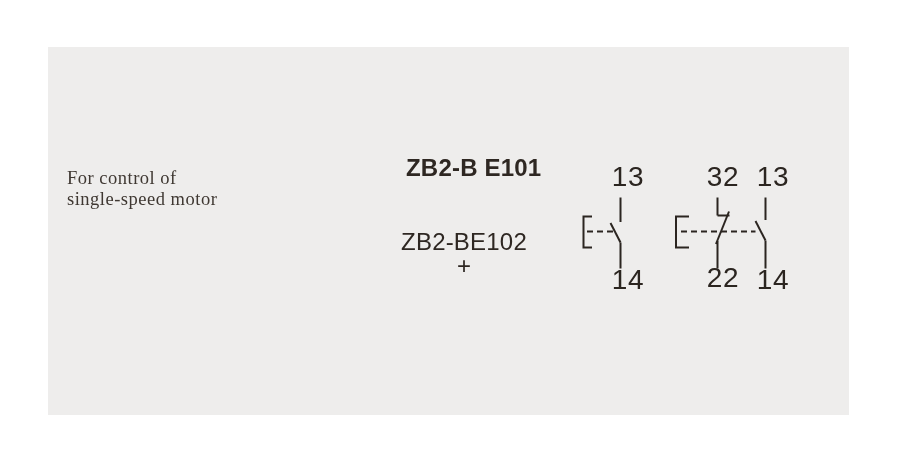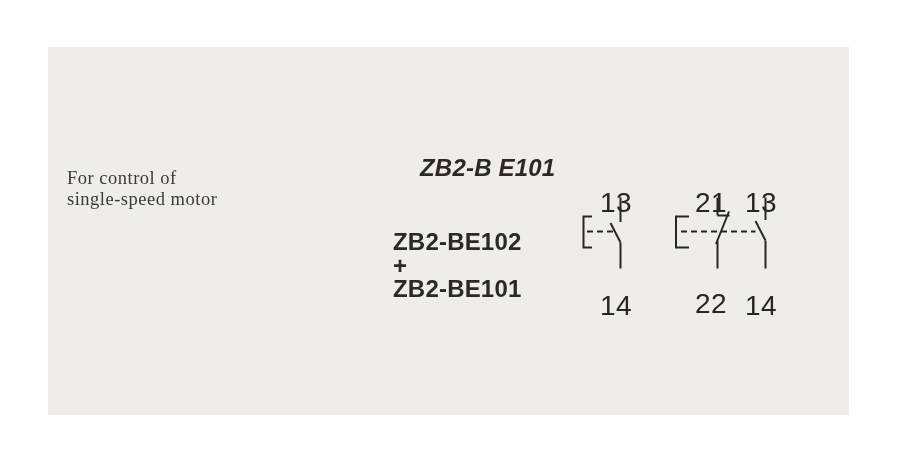--- a/index.html
+++ b/index.html
@@ -12,31 +12,31 @@
     position:absolute;left:48px;top:47px;width:801px;height:368px;
     background:#eeedec;
   }
   .desc{
     position:absolute;left:67px;top:168px;width:230px;
     color:#3f3832;font-size:18.5px;line-height:21px;letter-spacing:0.5px;
   }
   .desc p{margin:0;white-space:pre-line;font-family:Liberation Serif, serif;}
   .desc p + p{margin-top:22px;}
   .ref-single{
-    position:absolute;left:420px;top:155px;width:160px;
-    color:#2e2722;font-size:24px;font-weight:bold;letter-spacing:0.2px;line-height:26px;font-style:italic;
+    position:absolute;left:406px;top:155px;width:160px;
+    color:#2e2722;font-size:24px;font-weight:bold;letter-spacing:0.2px;line-height:26px;
   }
   .ref-pair{
-    position:absolute;left:393px;top:230px;width:142px;text-align:left;
-    color:#2e2722;font-size:24px;font-weight:bold;letter-spacing:0.2px;line-height:23.5px;
+    position:absolute;left:393px;top:230px;width:142px;text-align:center;
+    color:#2e2722;font-size:24px;font-weight:normal;letter-spacing:0.2px;line-height:23.5px;
   }
   .ref-pair div{white-space:pre;}
   .terminal{
-    position:absolute;width:44px;text-align:left;
-    color:#2b2520;font-size:28px;font-weight:500;line-height:28px;letter-spacing:0.5px;margin-top:26px;
+    position:absolute;width:44px;text-align:right;
+    color:#2b2520;font-size:28px;font-weight:500;line-height:28px;letter-spacing:0.5px;
   }
   .t-s13{left:600px;top:163px;}
   .t-s14{left:600px;top:266px;}
   .t-p21{left:695px;top:163px;}
   .t-p13{left:745px;top:163px;}
   .t-p22{left:695px;top:264px;}
   .t-p14{left:745px;top:266px;}
   svg.schematic{position:absolute;left:0;top:0;pointer-events:none;}
   .ink{stroke:#2b2520;stroke-width:2;fill:none;}
   .dash{stroke-dasharray:6 4;}
@@ -49,26 +49,25 @@
 <div class="desc">
   <p>For control of
 single-speed motor</p>
 </div>
 
 <div class="ref-single">ZB2-B E101</div>
 
 <div class="ref-pair">
   <div>ZB2-BE102</div>
   <div>+</div>
-  <div>ZB2-BE101</div>
 </div>
 
 <span class="terminal t-s13">13</span>
 <span class="terminal t-s14">14</span>
-<span class="terminal t-p21">21</span>
+<span class="terminal t-p21">32</span>
 <span class="terminal t-p13">13</span>
 <span class="terminal t-p22">22</span>
 <span class="terminal t-p14">14</span>
 
 <svg class="schematic" width="900" height="465" viewBox="0 0 900 465">
 
   <g>
     <path class="ink" d="M620.5 197.5 V222"></path>
     <path class="ink" d="M610.5 223 L620.5 242.5"></path>
     <path class="ink" d="M620.5 242.5 V268.5"></path>

